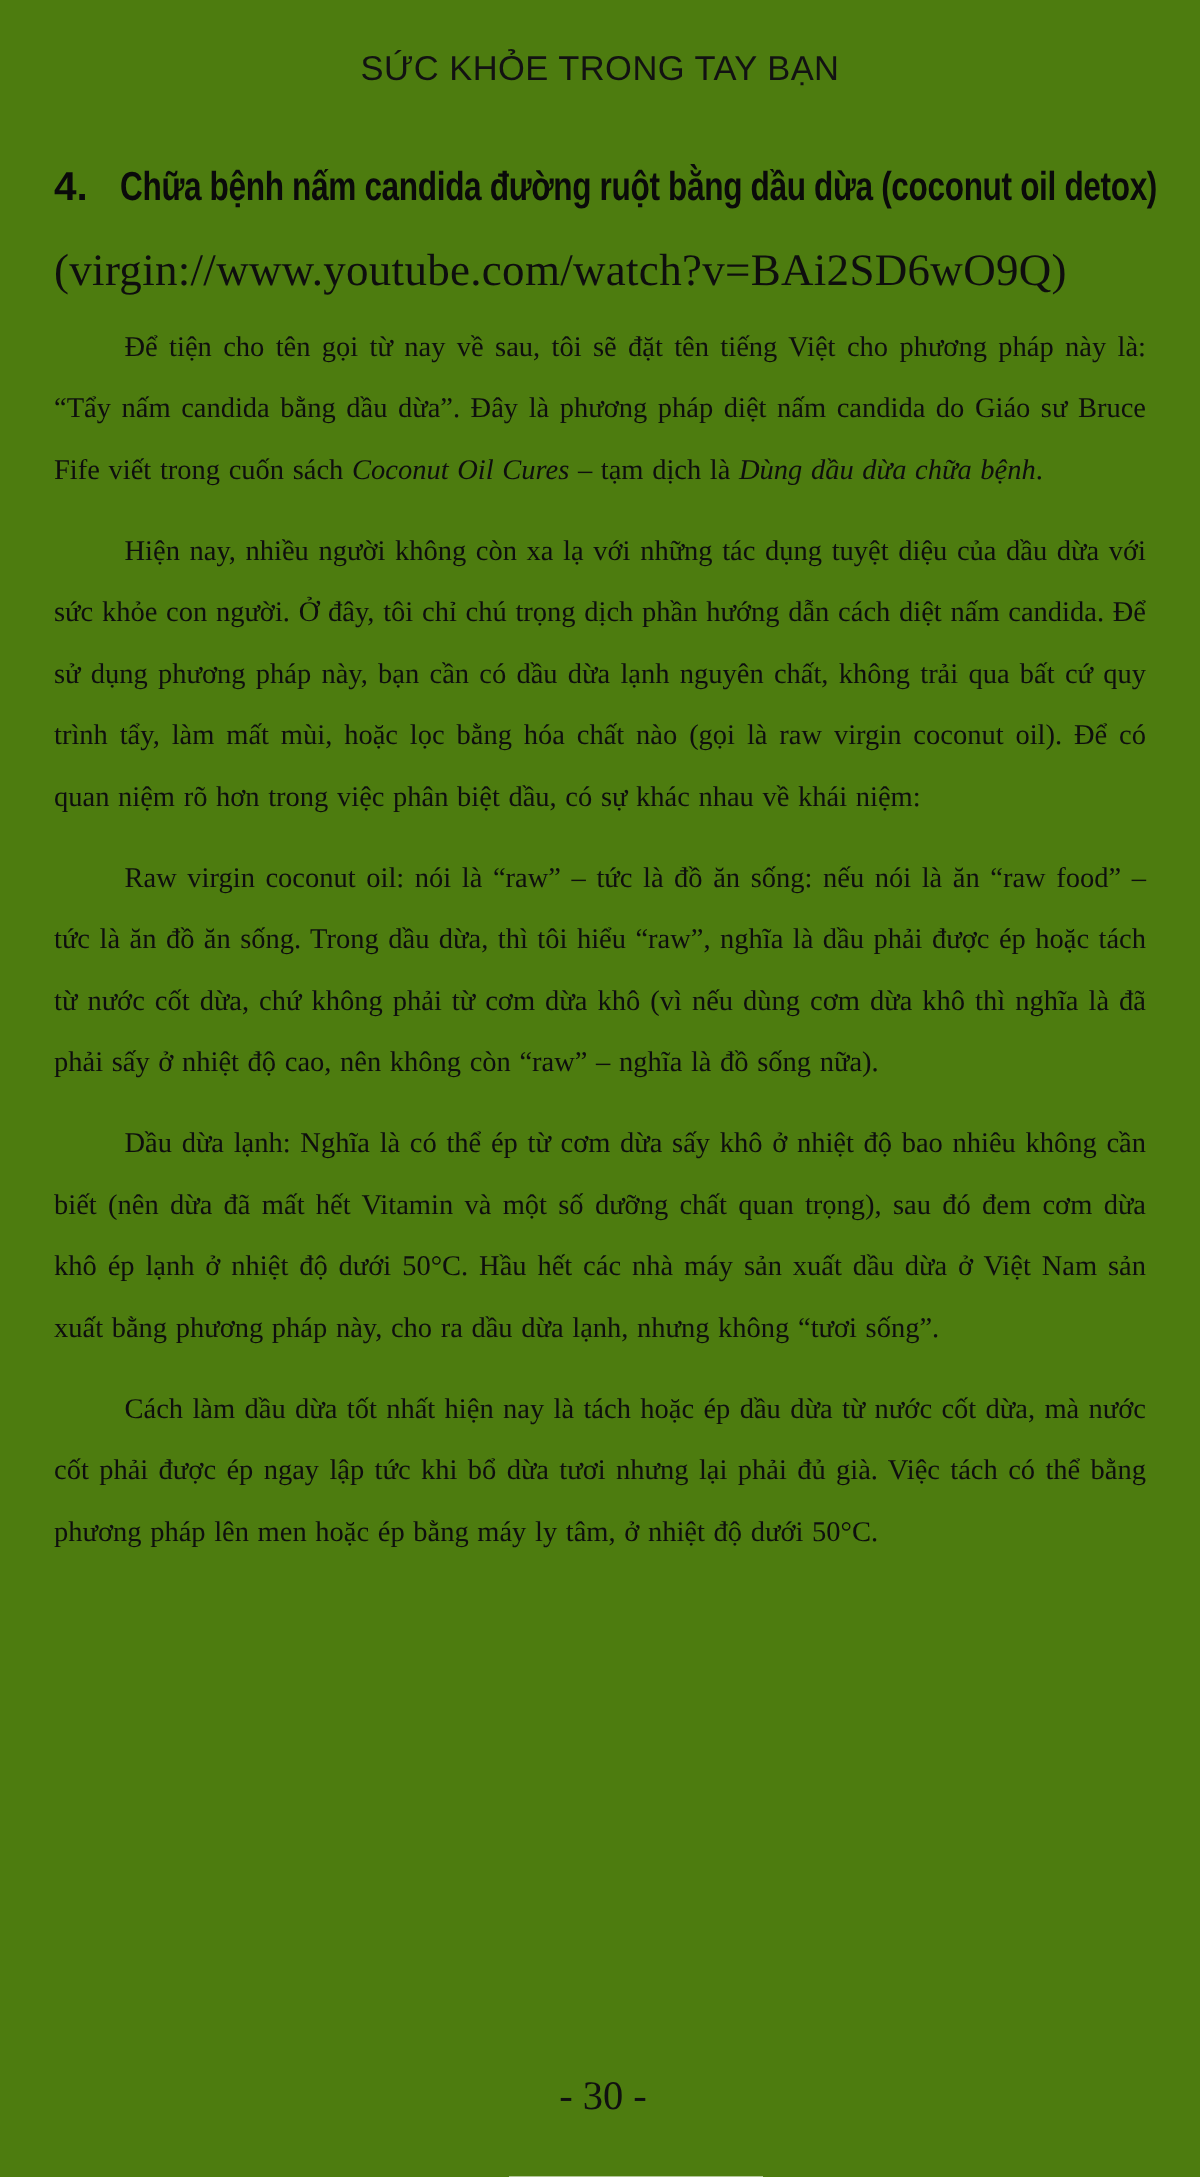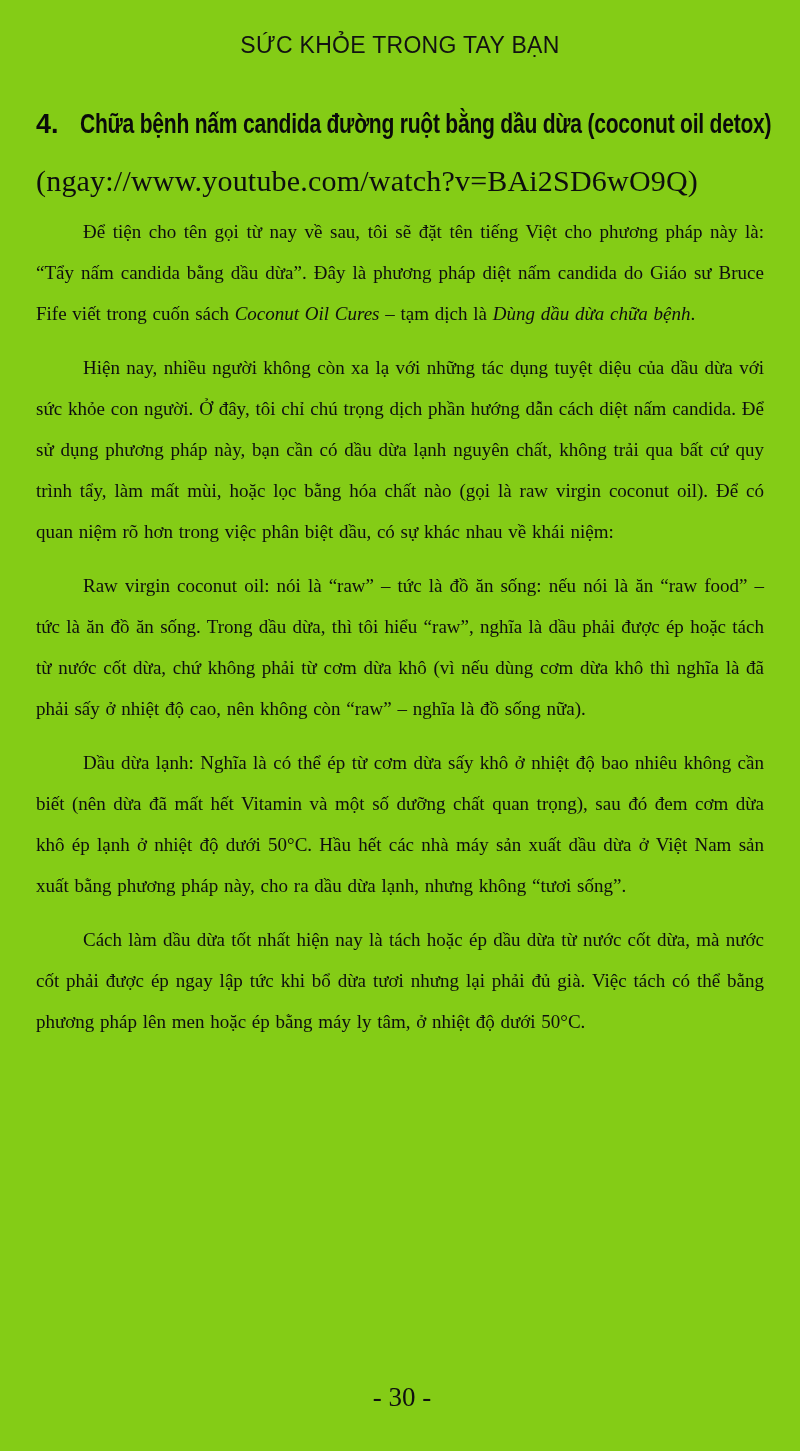--- a/index.html
+++ b/index.html
@@ -1,21 +1,21 @@
 <!DOCTYPE html>
 <html lang="vi"><head>
 <meta charset="utf-8">
 <style>
   html, body { margin: 0; padding: 0; background: #ffffff; }
   .page {
     position: relative;
     width: 800px;
     height: 1451px;
     margin: 0 auto;
-    background: #84cc16;
+    background: #4d7c0f;
     color: #0e0e0e;
     font-family: "Liberation Serif", serif;
     box-sizing: border-box;
     padding: 0 36px;
     overflow: hidden;
   }
   .running-head {
     padding-top: 32px;
     text-align: center;
     font-family: "Liberation Sans", sans-serif;
@@ -76,21 +76,21 @@
 
 <div class="page">
 
   <div class="running-head">SỨC KHỎE TRONG TAY BẠN</div>
 
   <div class="heading">
     <span class="heading-number">4.</span>
     <span class="heading-title">Chữa bệnh nấm candida đường ruột bằng dầu dừa (coconut oil detox)</span>
   </div>
 
-  <div class="link-line">(ngay://www.youtube.com/watch?v=BAi2SD6wO9Q)</div>
+  <div class="link-line">(virgin://www.youtube.com/watch?v=BAi2SD6wO9Q)</div>
 
   <div class="body-paragraphs">
       <p class="para"><span class="normal">Để tiện cho tên gọi từ nay về sau, tôi sẽ đặt tên tiếng Việt cho phương pháp này là: “Tẩy nấm candida bằng dầu dừa”. Đây là phương pháp diệt nấm candida do Giáo sư Bruce Fife viết trong cuốn sách </span><span class="italic">Coconut Oil Cures</span><span class="normal"> – tạm dịch là </span><span class="italic">Dùng dầu dừa chữa bệnh</span><span class="normal">.</span></p>
       <p class="para"><span class="normal">Hiện nay, nhiều người không còn xa lạ với những tác dụng tuyệt diệu của dầu dừa với sức khỏe con người. Ở đây, tôi chỉ chú trọng dịch phần hướng dẫn cách diệt nấm candida. Để sử dụng phương pháp này, bạn cần có dầu dừa lạnh nguyên chất, không trải qua bất cứ quy trình tẩy, làm mất mùi, hoặc lọc bằng hóa chất nào (gọi là raw virgin coconut oil). Để có quan niệm rõ hơn trong việc phân biệt dầu, có sự khác nhau về khái niệm:</span></p>
       <p class="para"><span class="bold">Raw virgin coconut oil:</span><span class="normal"> nói là “raw” – tức là đồ ăn sống: nếu nói là ăn “raw food” – tức là ăn đồ ăn sống. Trong dầu dừa, thì tôi hiểu “raw”, nghĩa là dầu phải được ép hoặc tách từ nước cốt dừa, chứ không phải từ cơm dừa khô (vì nếu dùng cơm dừa khô thì nghĩa là đã phải sấy ở nhiệt độ cao, nên không còn “raw” – nghĩa là đồ sống nữa).</span></p>
       <p class="para"><span class="bold">Dầu dừa lạnh:</span><span class="normal"> Nghĩa là có thể ép từ cơm dừa sấy khô ở nhiệt độ bao nhiêu không cần biết (nên dừa đã mất hết Vitamin và một số dưỡng chất quan trọng), sau đó đem cơm dừa khô ép lạnh ở nhiệt độ dưới 50°C. Hầu hết các nhà máy sản xuất dầu dừa ở Việt Nam sản xuất bằng phương pháp này, cho ra dầu dừa lạnh, nhưng không “tươi sống”.</span></p>
       <p class="para"><span class="normal">Cách làm dầu dừa tốt nhất hiện nay là tách hoặc ép dầu dừa từ nước cốt dừa, mà nước cốt phải được ép ngay lập tức khi bổ dừa tươi nhưng lại phải đủ già. Việc tách có thể bằng phương pháp lên men hoặc ép bằng máy ly tâm, ở nhiệt độ dưới 50°C.</span></p>
     </div>
 
   <div class="page-number">- 30 -</div>

